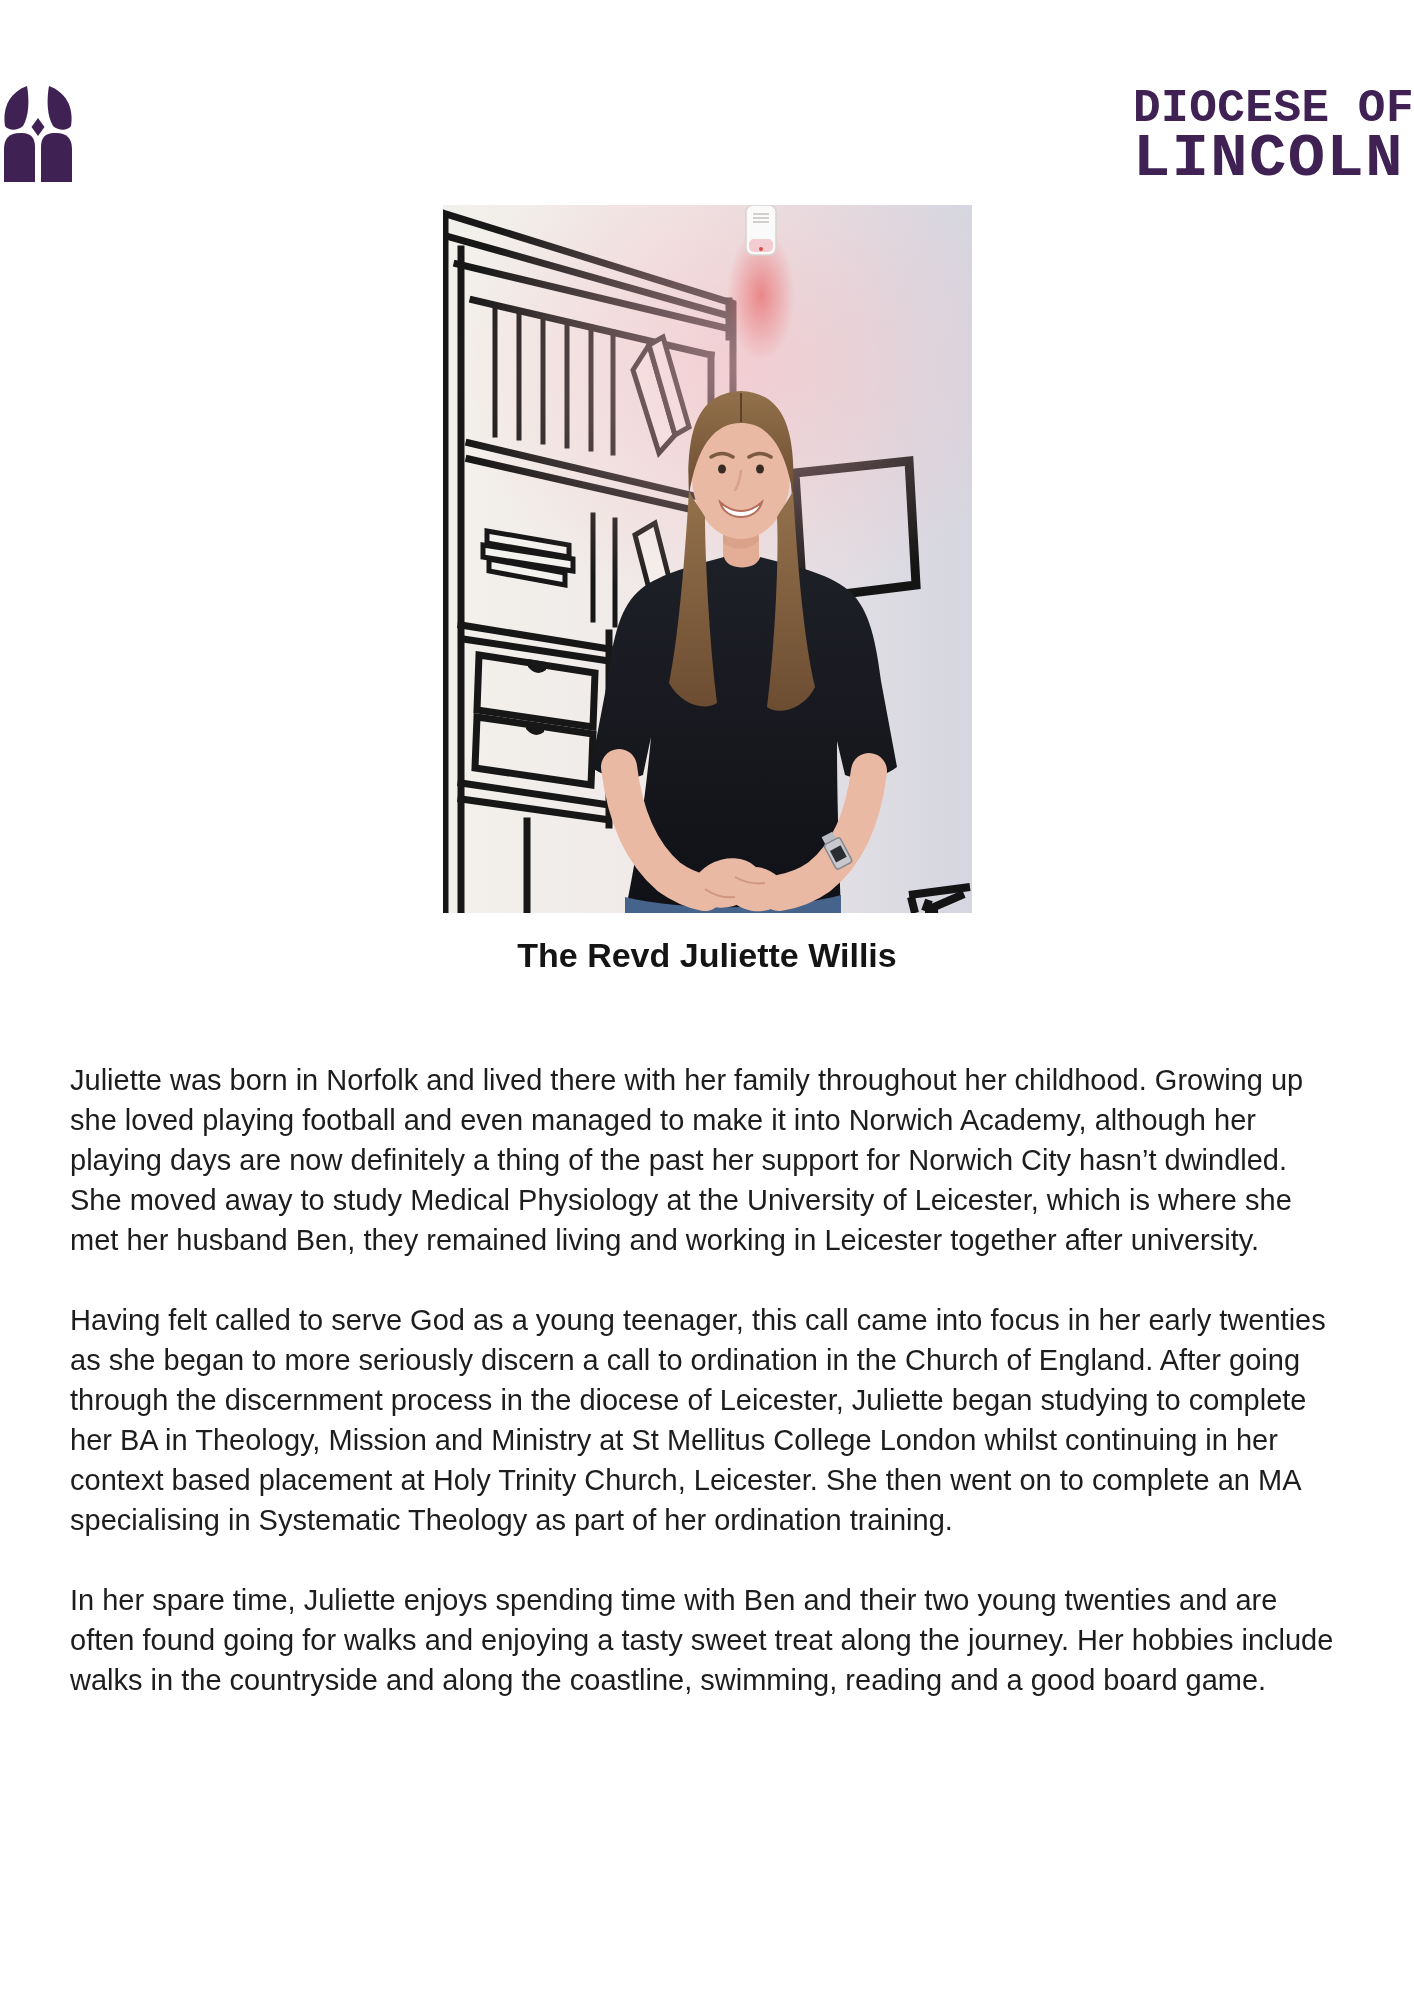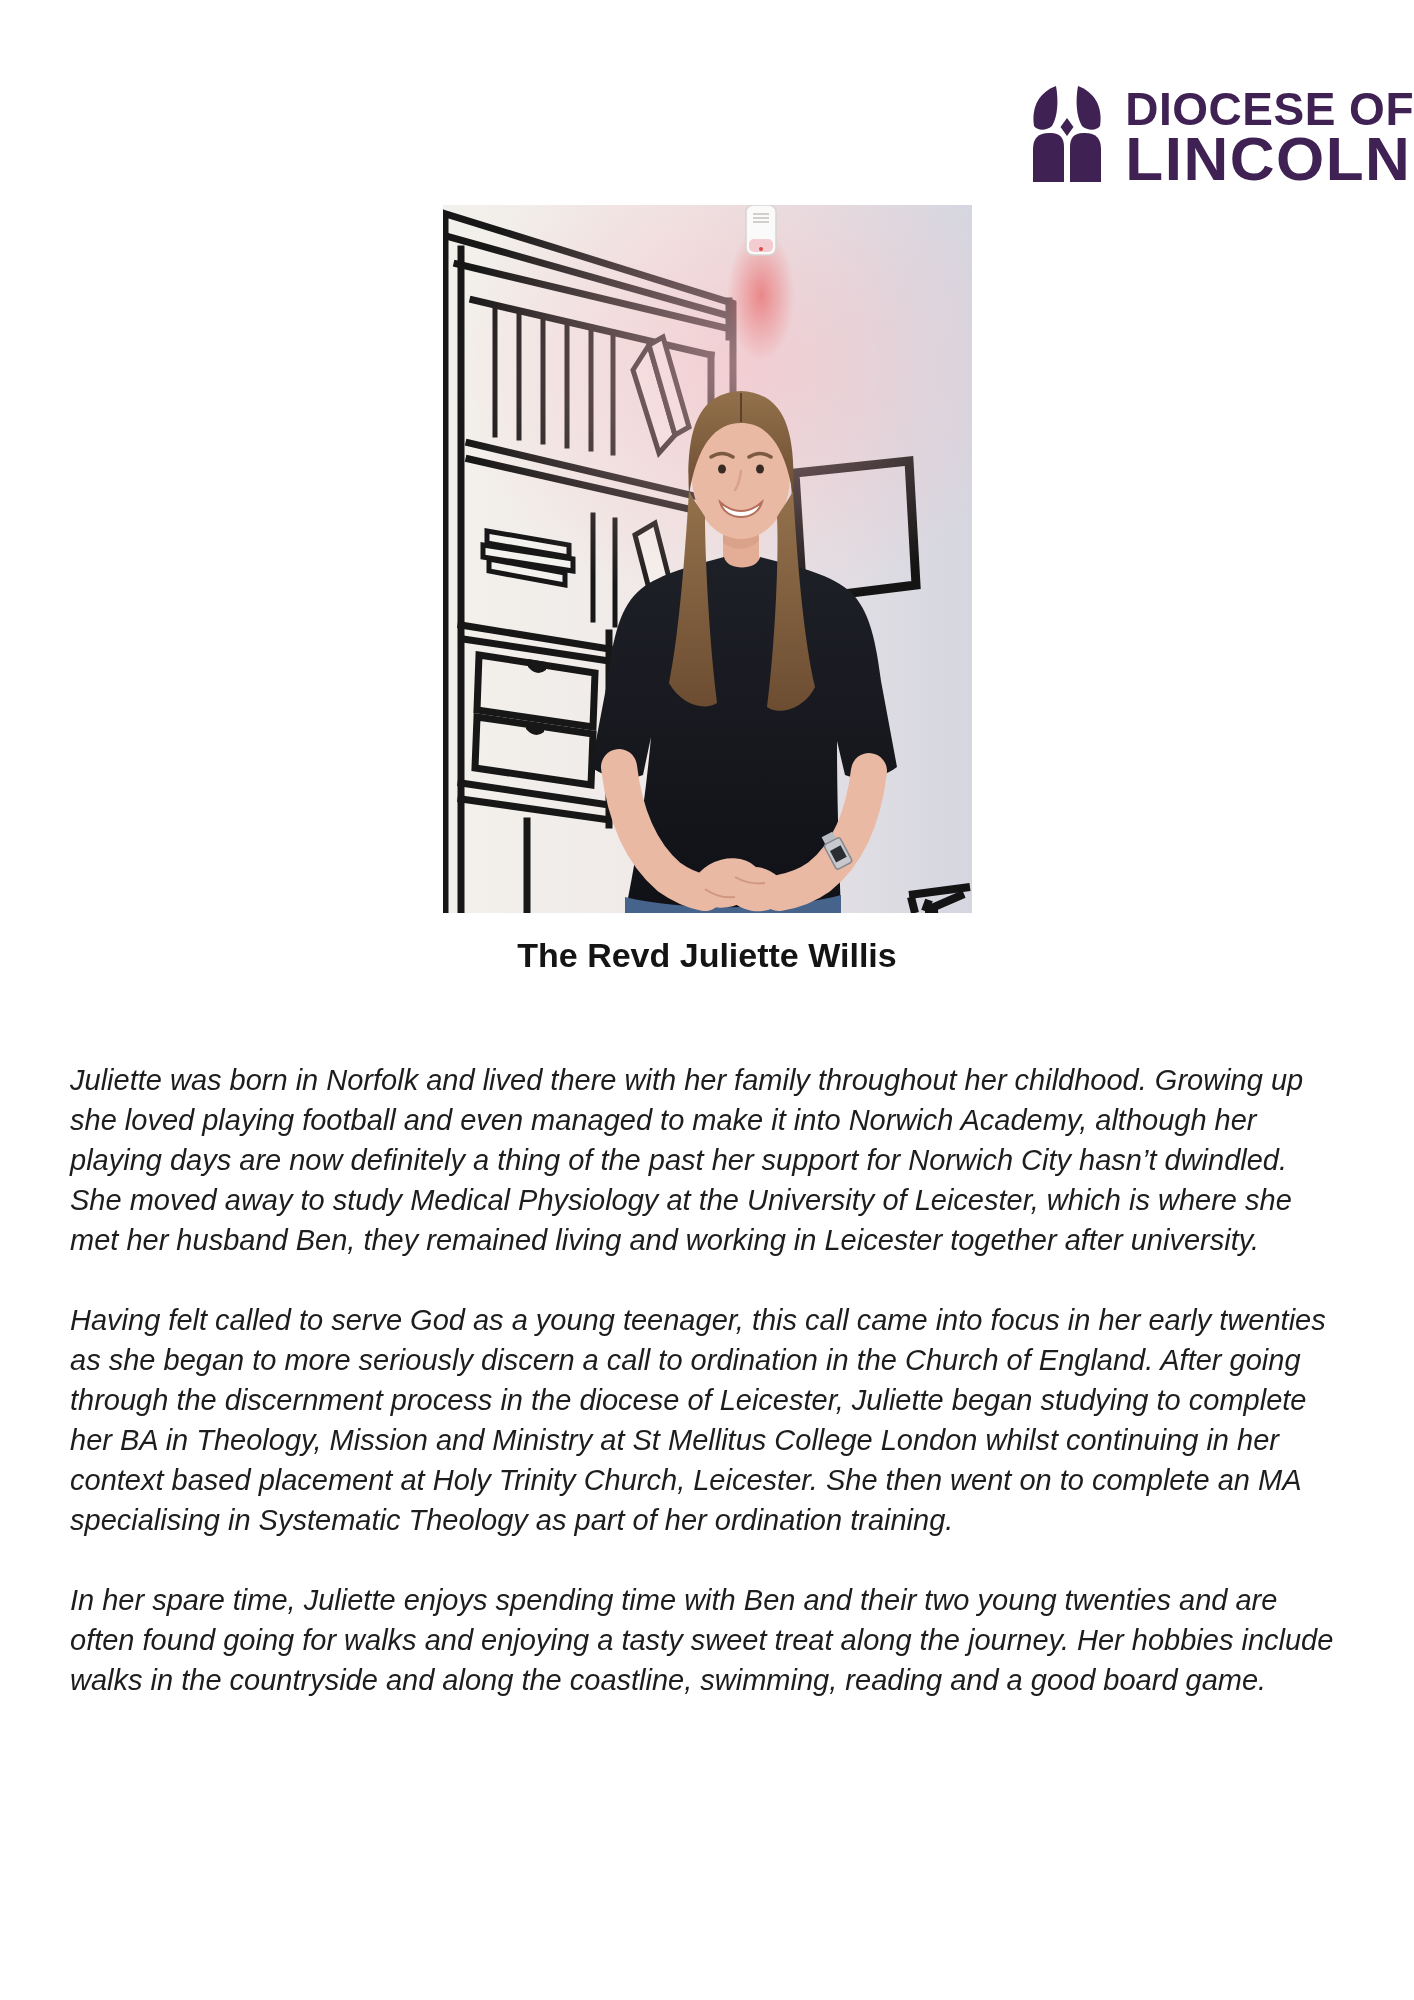--- a/index.html
+++ b/index.html
@@ -6,22 +6,22 @@
   body{
     width:1414px;height:2000px;
     background:#ffffff;
     font-family:"Liberation Sans", sans-serif;
     color:#1d1d1d;
     overflow:hidden;
     position:relative;
   }
   
   .logo-row{
-    display:flex;justify-content:flex-end;align-items:flex-start;
-    gap:20px;padding-top:86px;
+    display:flex;justify-content:space-between;align-items:flex-start;
+    gap:20px;padding-top:86px;font-family:Liberation Mono, monospace;
   }
   .logo-mark{width:76px;height:96px;flex:0 0 auto;}
   .logo-text{display:flex;flex-direction:column;}
   .logo-line1{
     font-size:46px;font-weight:700;letter-spacing:0.5px;
     color:#3f2253;line-height:1.0;
   }
   .logo-line2{
     font-size:62px;font-weight:700;letter-spacing:1.5px;
     color:#3f2253;line-height:0.86;
@@ -39,21 +39,21 @@
     font-size:34px;font-weight:700;color:#141414;
     margin-top:22px;line-height:1.2;
   }
   
   .article{
     margin:84px 70px 0 70px;
     font-size:29px;line-height:40px;
     color:#1d1d1d;
     letter-spacing:0;
   }
-  .article p{margin:0 0 40px 0;font-style:italic;}
+  .article p{margin:0 0 40px 0;}
 </style>
 </head>
 <body>
 
 <header class="logo-row">
   <svg class="logo-mark" viewBox="0 0 76 96" aria-hidden="true">
     <g fill="#3f2253">
 
       <path d="M 5 40 C 2 20 11 6 27 0 C 29.5 14 29 30 23 40 C 17 45 9 45 5 40 Z"></path>
 

